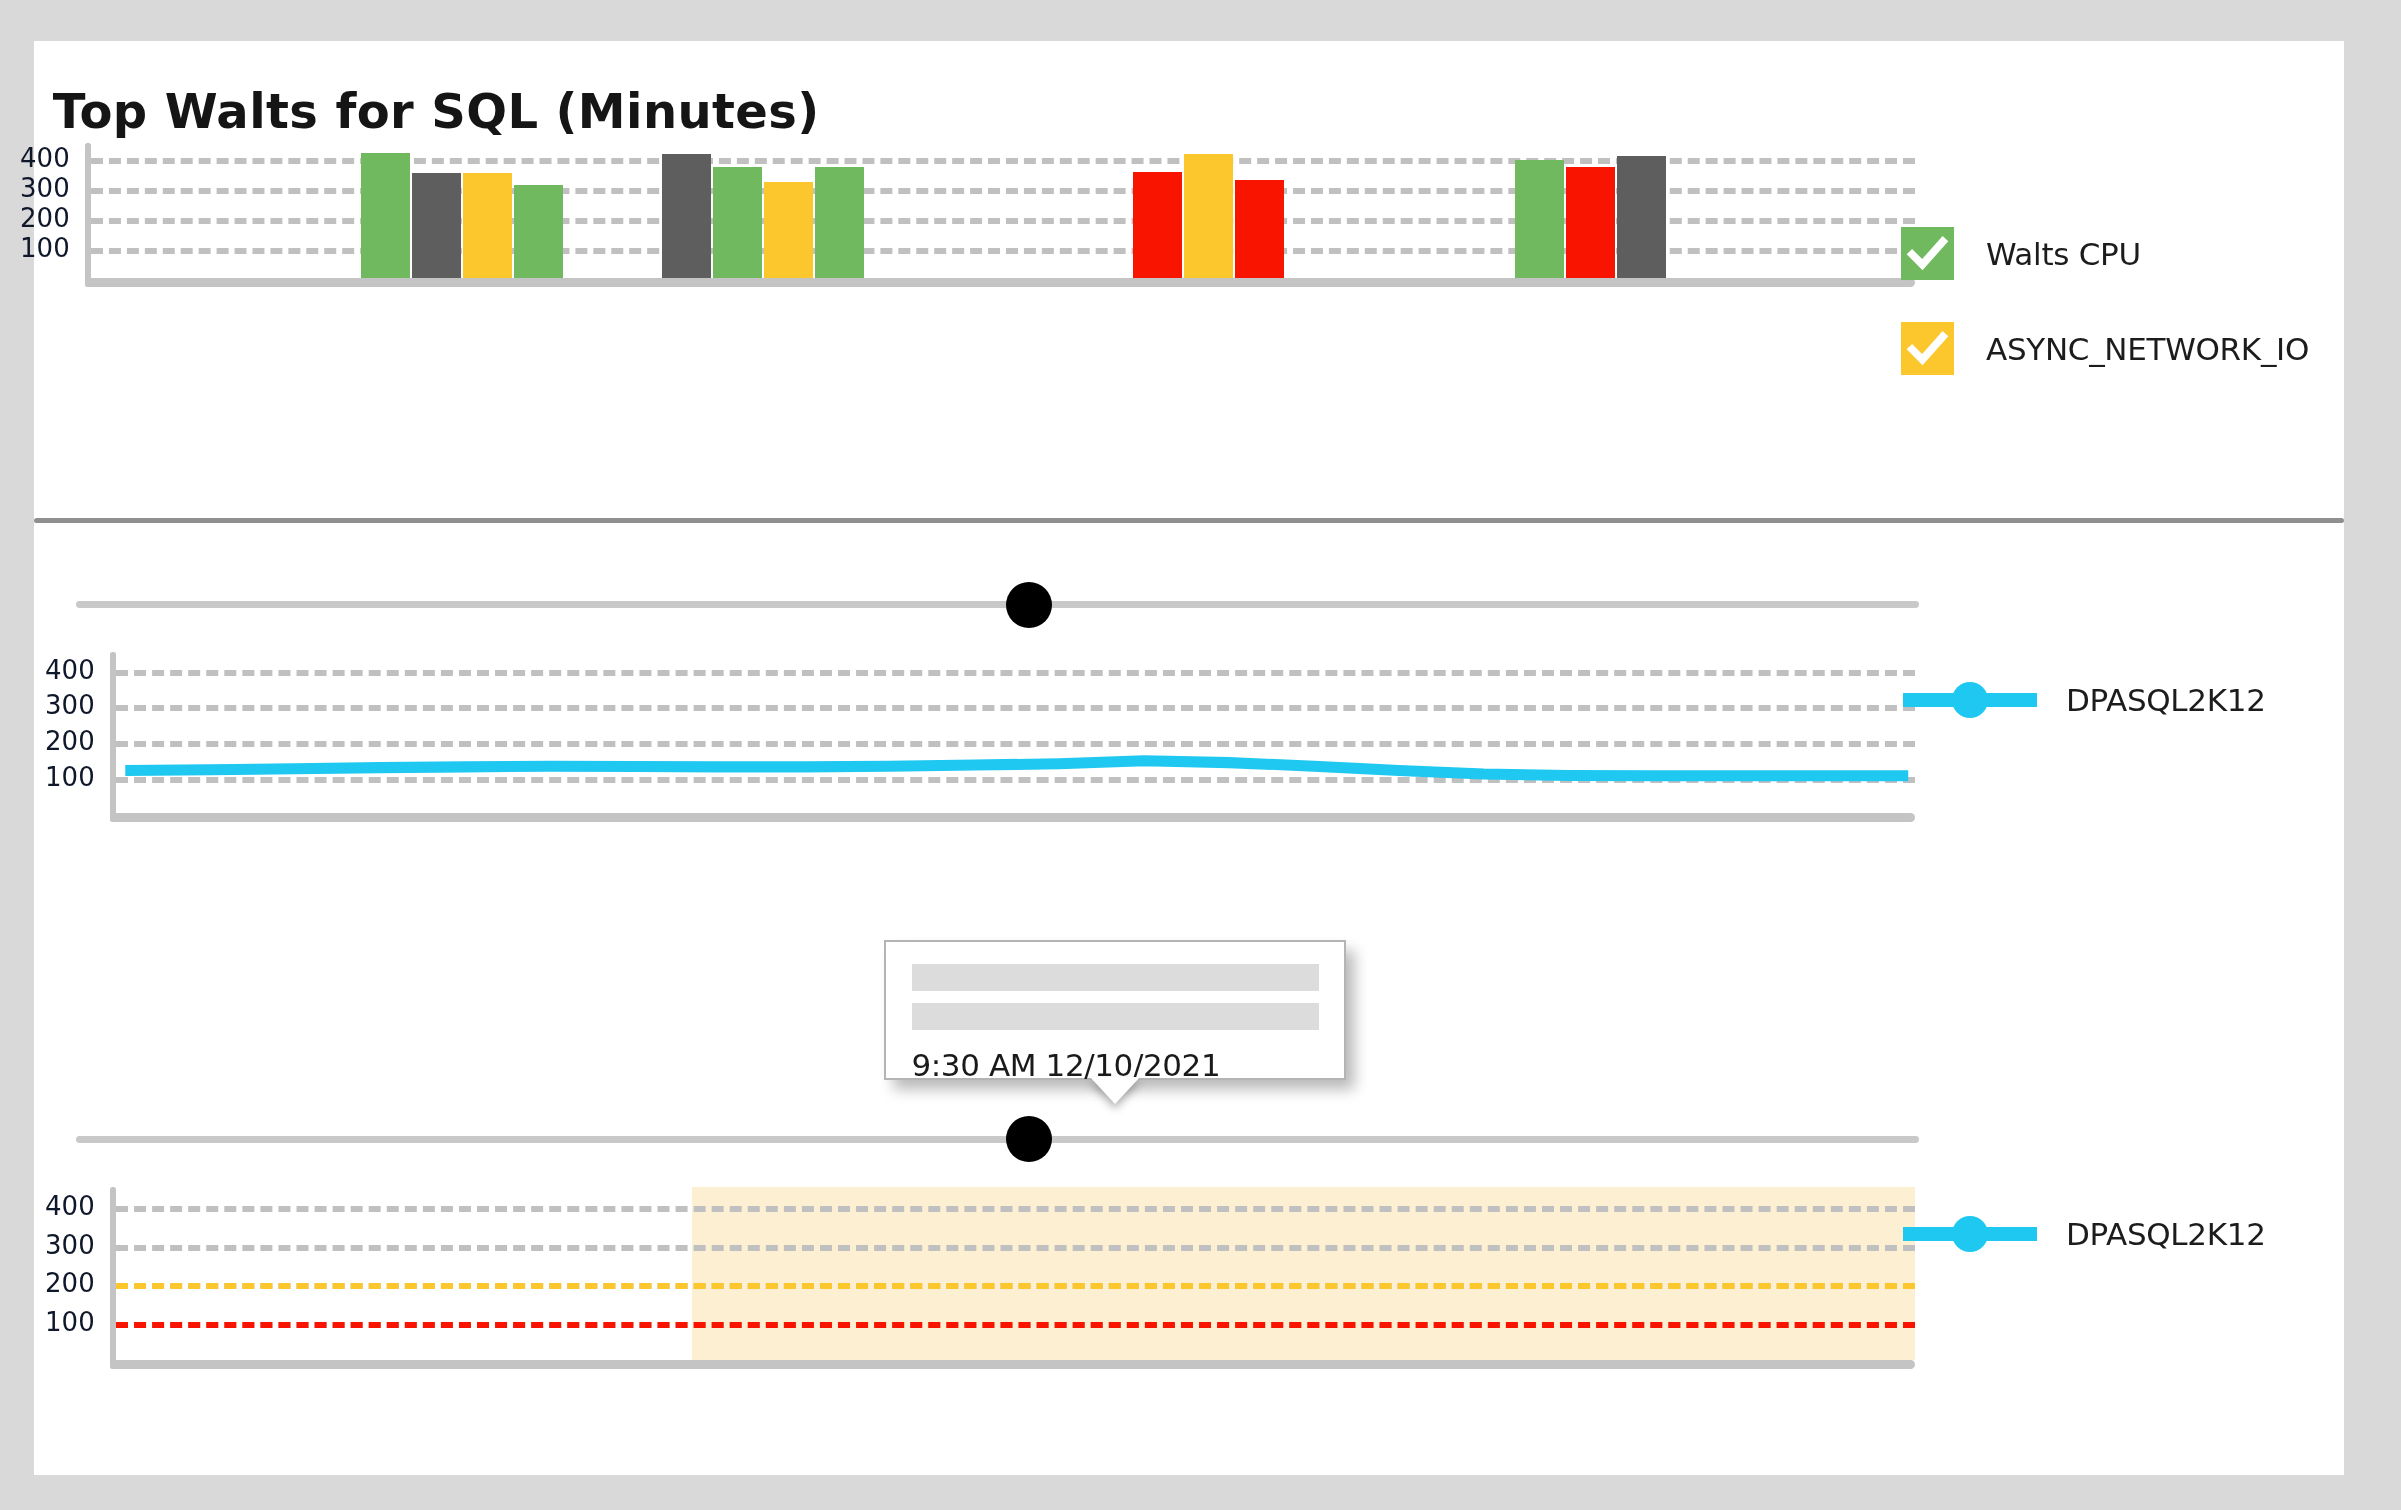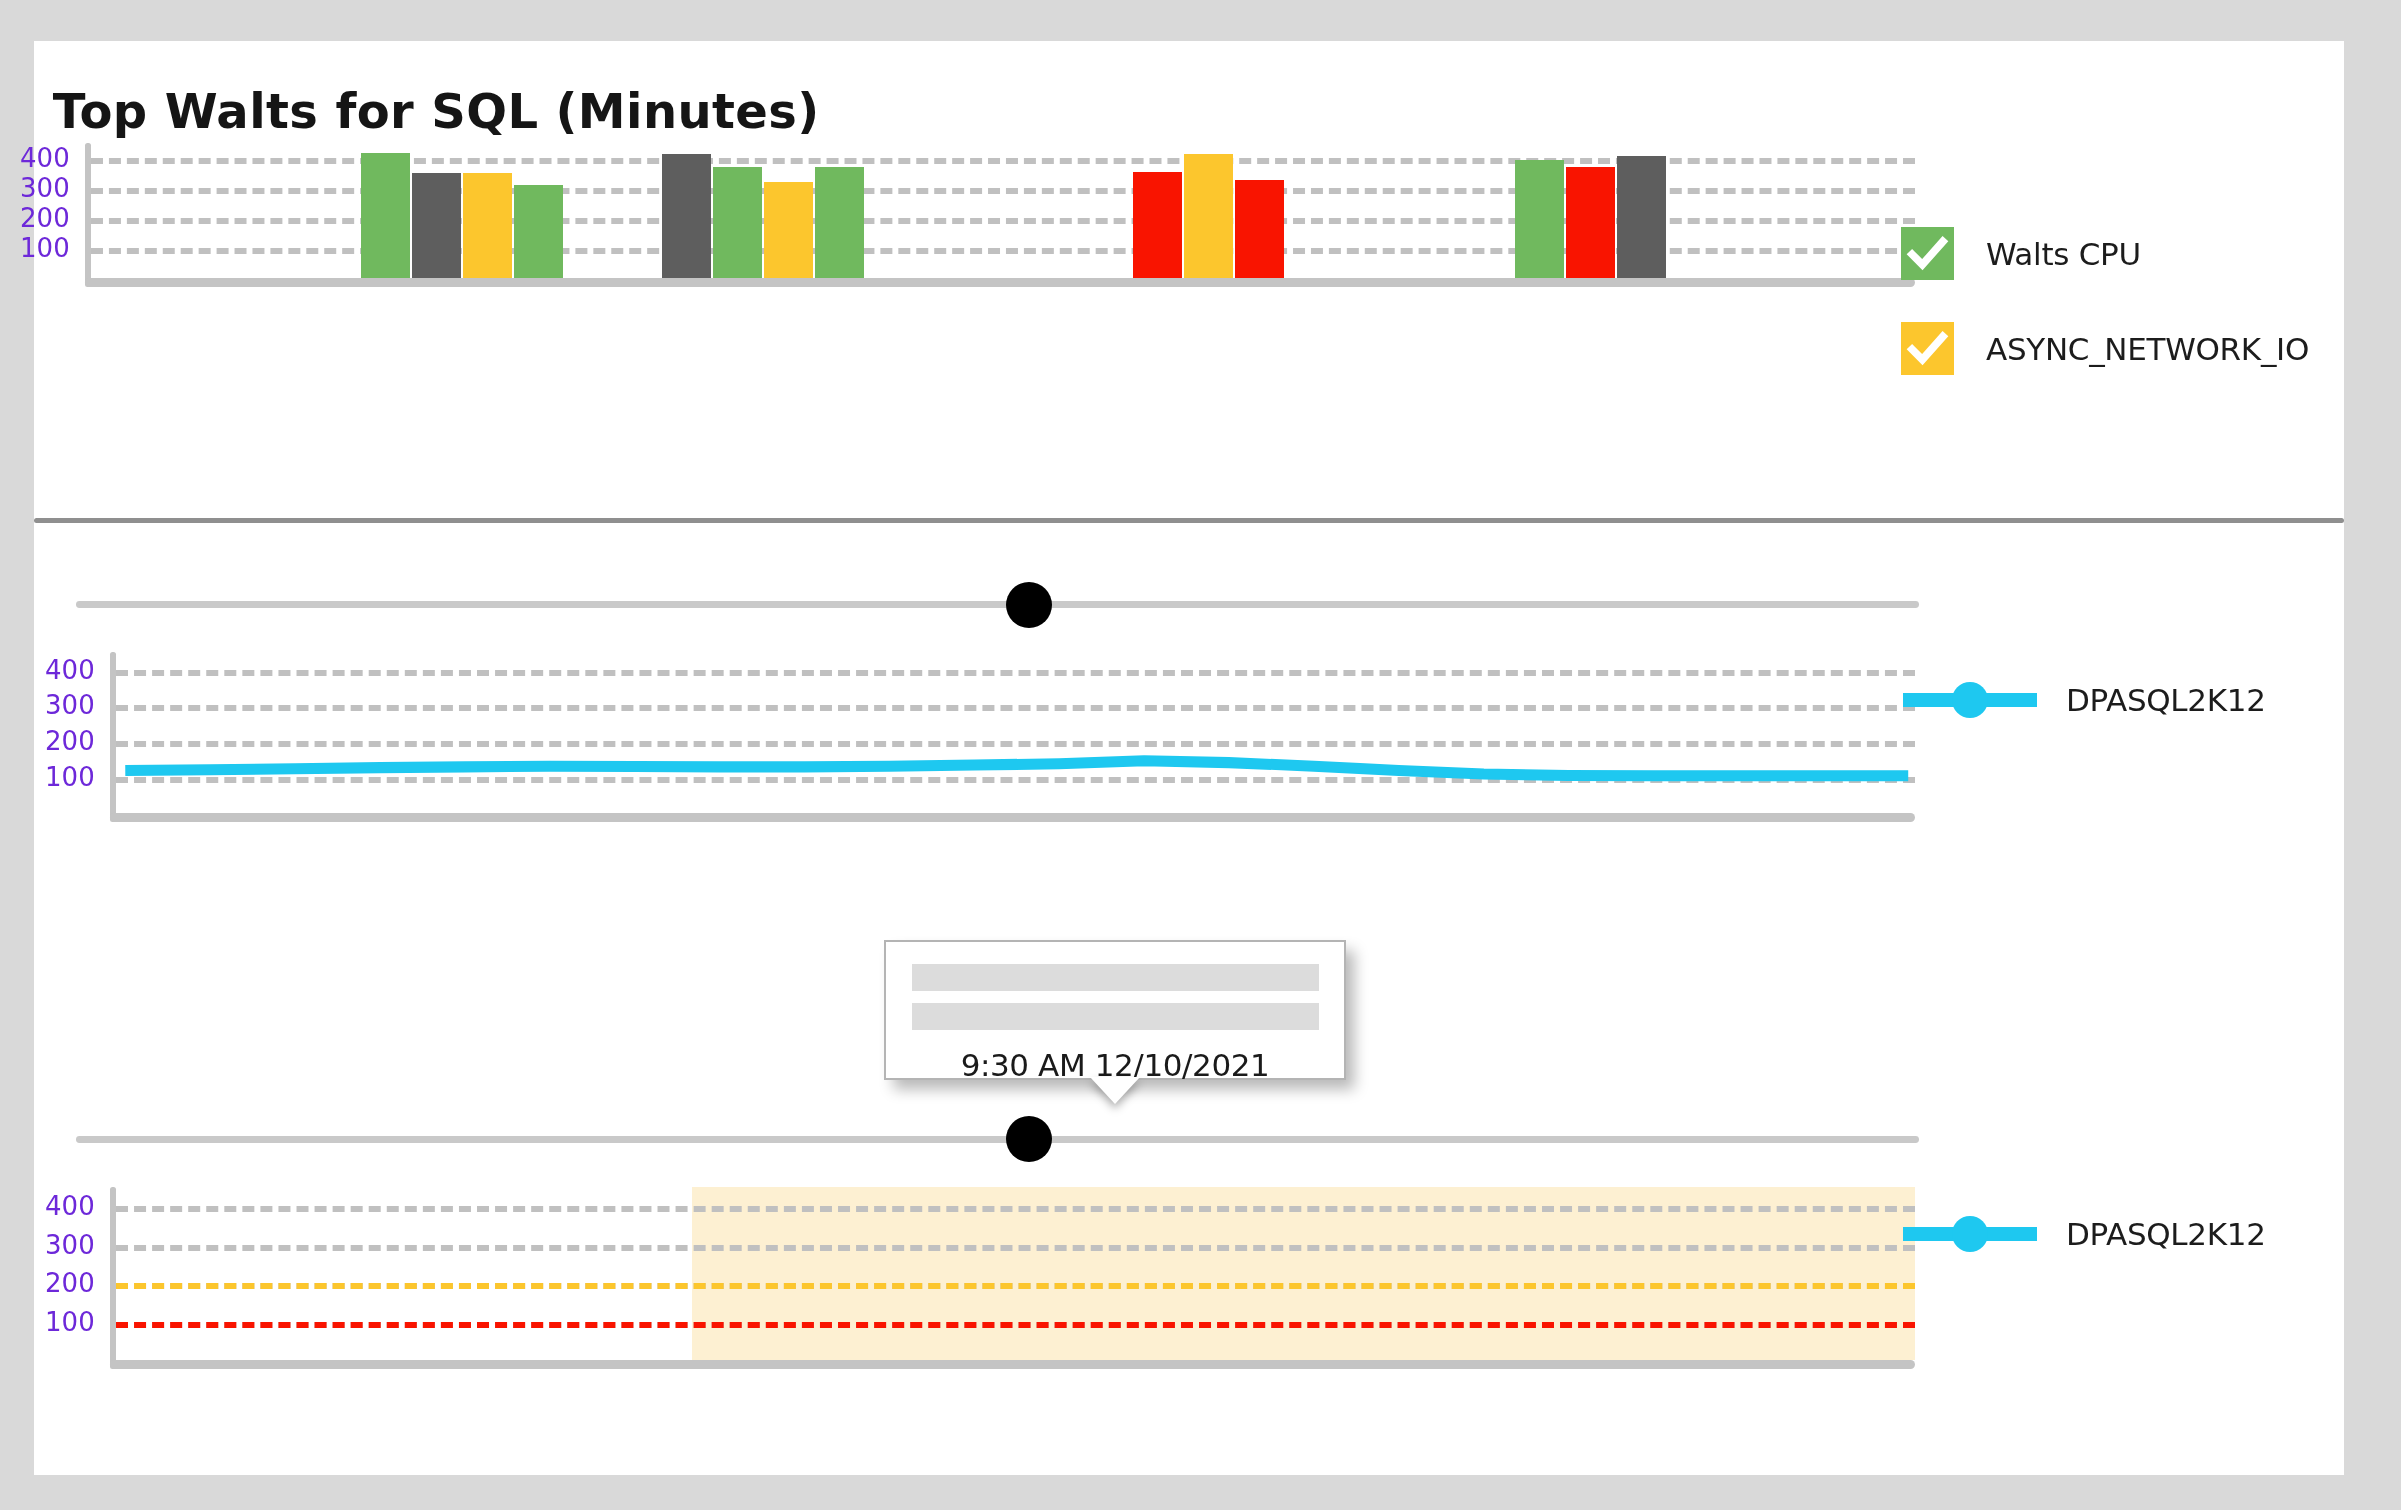--- a/index.html
+++ b/index.html
@@ -70,21 +70,21 @@
     border-top: 6px dashed #c0c0c0;
   }
   .gridline.warn { border-top-color: #fcc62d; }
   .gridline.crit { border-top-color: #f91400; }
   .ytick {
     position: absolute;
     right: 100%;
     transform: translateY(-50%);
     margin-right: 15.3px;
     font-size: 26px;
-    color: #6d28d9;
+    color: #0f172a;
     font-family: "DejaVu Sans", sans-serif;
     white-space: nowrap;
   }
   .ytick-wrap {
     position: absolute;
     left: 0;
     width: 0;
     height: 0;
   }
 
@@ -166,21 +166,20 @@
   }
 
   
   .tooltip {
     position: absolute;
     background: #ffffff;
     border: 2.5px solid #b4b4b4;
     box-shadow: 8.5px 10.2px 13.6px rgba(0,0,0,0.28);
     padding: 22px 25.5px 25.5px 25.5px;
     box-sizing: border-box;
-    text-align: center;
   }
   .tt-skel {
     height: 27px;
     background: #dcdcdc;
     margin-bottom: 12px;
   }
   .tt-text {
     font-size: 31px;
     color: #1a1a1a;
     font-family: "DejaVu Sans", sans-serif;

